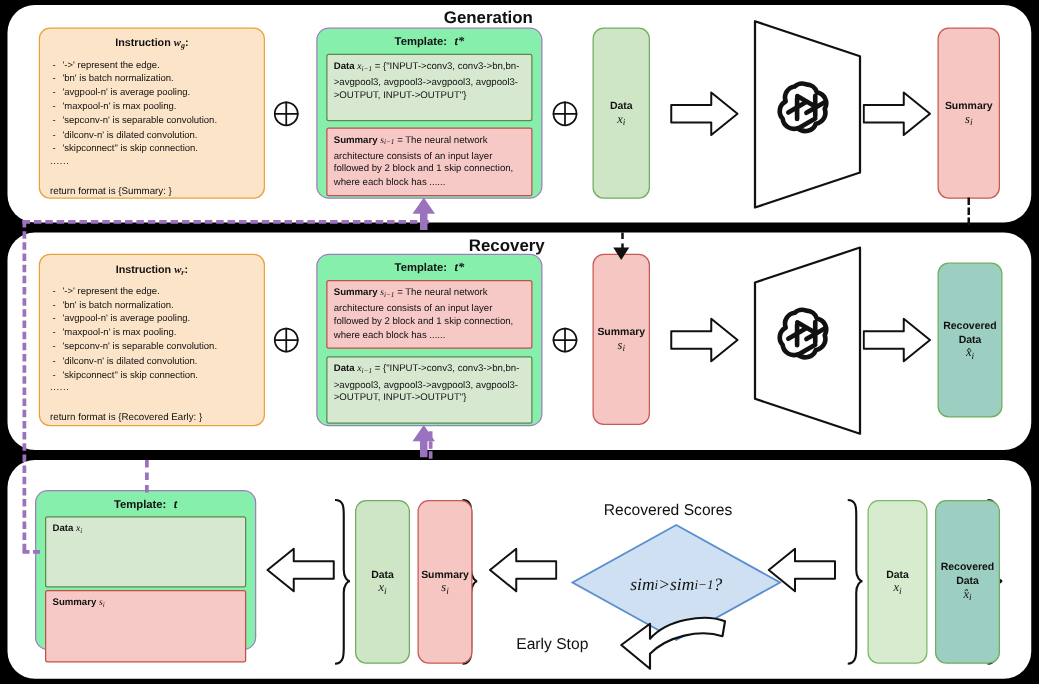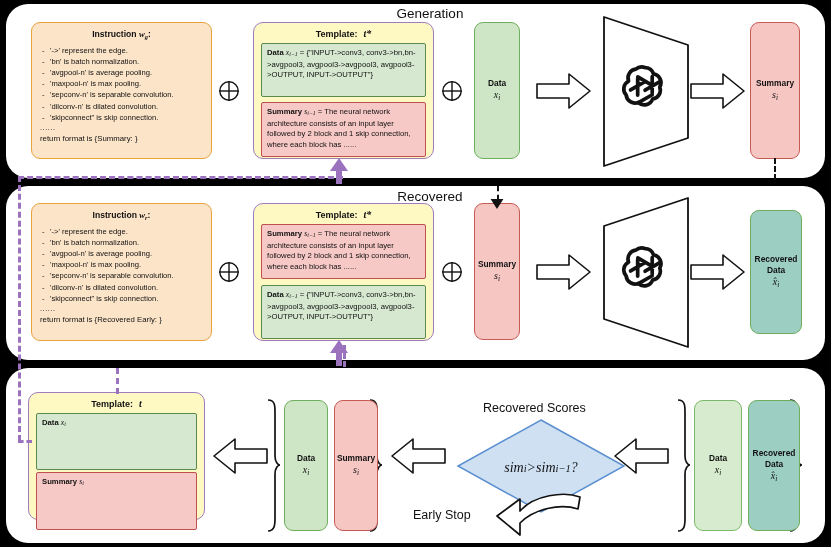--- a/index.html
+++ b/index.html
@@ -1,34 +1,34 @@
 <!DOCTYPE html>
 <html><head>
 <meta charset="utf-8">
 <style>
   html,body{margin:0;padding:0;background:#000;}
   body{width:831px;height:547px;overflow:hidden;
        font-family:"Liberation Sans", sans-serif;color:#111;}
   #stage{position:relative;width:831px;height:547px;background:#000;}
 
   .panel{position:absolute;background:#ffffff;border-radius:22px;}
-  .row-title{position:absolute;font-weight:normal;font-size:13.5px;color:#111;
-             text-align:center;white-space:nowrap;}
+  .row-title{position:absolute;font-weight:bold;font-size:13.5px;color:#111;
+             white-space:nowrap;}
 
   
   .instr{position:absolute;background:#fce4c8;border:1.6px solid #e8a33d;
          border-radius:9px;box-sizing:border-box;padding:6px 8px 4px 8px;}
   .instr .ttl{text-align:center;font-weight:bold;font-size:8.6px;margin-bottom:5px;}
   .instr ul{margin:0;padding:0;list-style:none;}
   .instr li{font-size:7.6px;line-height:11.2px;padding-left:10px;position:relative;}
   .instr li:before{content:"-";position:absolute;left:2px;}
   .instr .dots{font-size:7.6px;line-height:9px;letter-spacing:.5px;}
-  .instr .ret{font-size:7.8px;line-height:11px;margin-top:1px;}
-
-  .tmpl{position:absolute;background:#fef9c3;border:1.6px solid #a07cc0;
+  .instr .ret{font-size:7.8px;line-height:11px;margin-top:14px;}
+
+  .tmpl{position:absolute;background:#86efac;border:1.6px solid #a07cc0;
         border-radius:10px;box-sizing:border-box;padding:5px 7px 7px 7px;}
   .tmpl .ttl{text-align:center;font-weight:bold;font-size:9px;margin-bottom:4px;}
   .tmpl .ttl i{font-family:"Liberation Serif", serif;font-style:italic;font-weight:bold;
                font-size:10px;padding-left:6px;}
   .subbox{box-sizing:border-box;border-radius:2px;padding:4px 5px;font-size:7.7px;
           line-height:10.4px;word-break:break-word;}
   .sb-data{background:#d6e8d0;border:1.3px solid #5a8a4c;}
   .sb-sum{background:#f7c9c6;border:1.3px solid #c0504d;}
   .subbox b{font-weight:bold;}
   .mth{font-family:"Liberation Serif", serif;font-style:italic;}
@@ -146,21 +146,21 @@
         <polygon points="1,12 33,12 33,2 54,19 33,36 33,26 1,26" fill="#fff" stroke="#111" stroke-width="1.6" stroke-linejoin="round"></polygon>
       </svg>
   </div>
 
   <div class="pill p-sum" style="left:750px;top:22px;width:50px;height:137px;flex-direction:column;">
     <span>Summary</span>
     <span class="mth" style="font-size:10px;font-weight:normal;"><span>s</span><span class="sub">i</span></span>
   </div>
 
   <div class="panel" style="left:6px;top:186px;width:819px;height:174px;"></div>
-  <div class="row-title" style="left:375px;top:189px;width:110px;">Recovered</div>
+  <div class="row-title" style="left:375px;top:189px;width:110px;">Recovery</div>
 
   <div class="instr" style="left:31px;top:203px;width:181px;height:138px;">
     <div class="ttl">
       <span>Instruction</span>
       <span class="mth"><span>w</span><span class="sub">r</span></span><span>:</span>
     </div>
     <ul>
       <li>'-&gt;' represent the edge.</li>
       <li>'bn' is batch normalization.</li>
       <li>'avgpool-n' is average pooling.</li>

